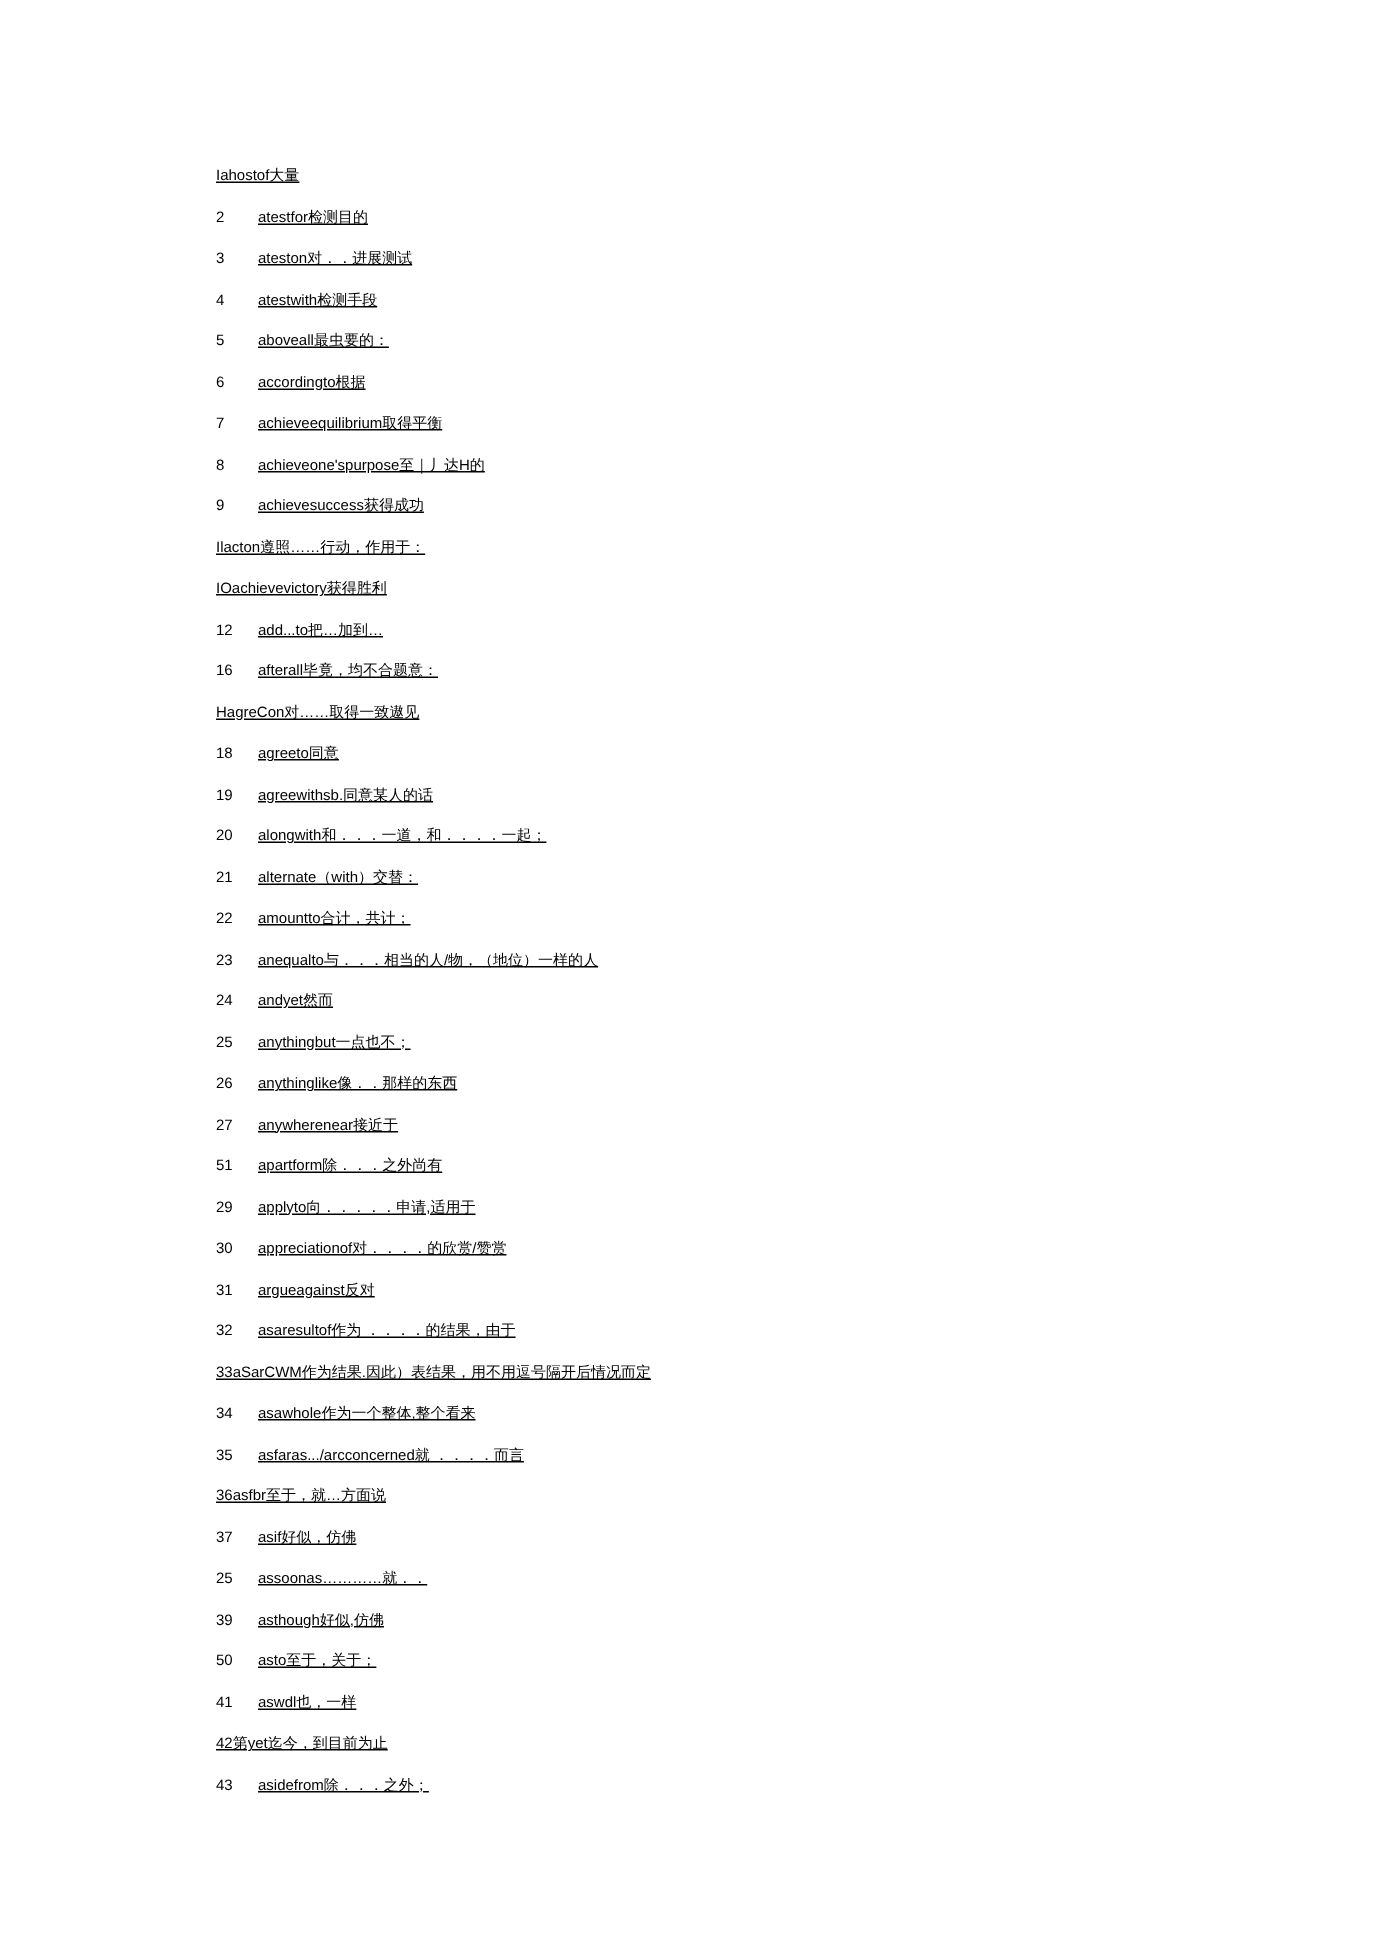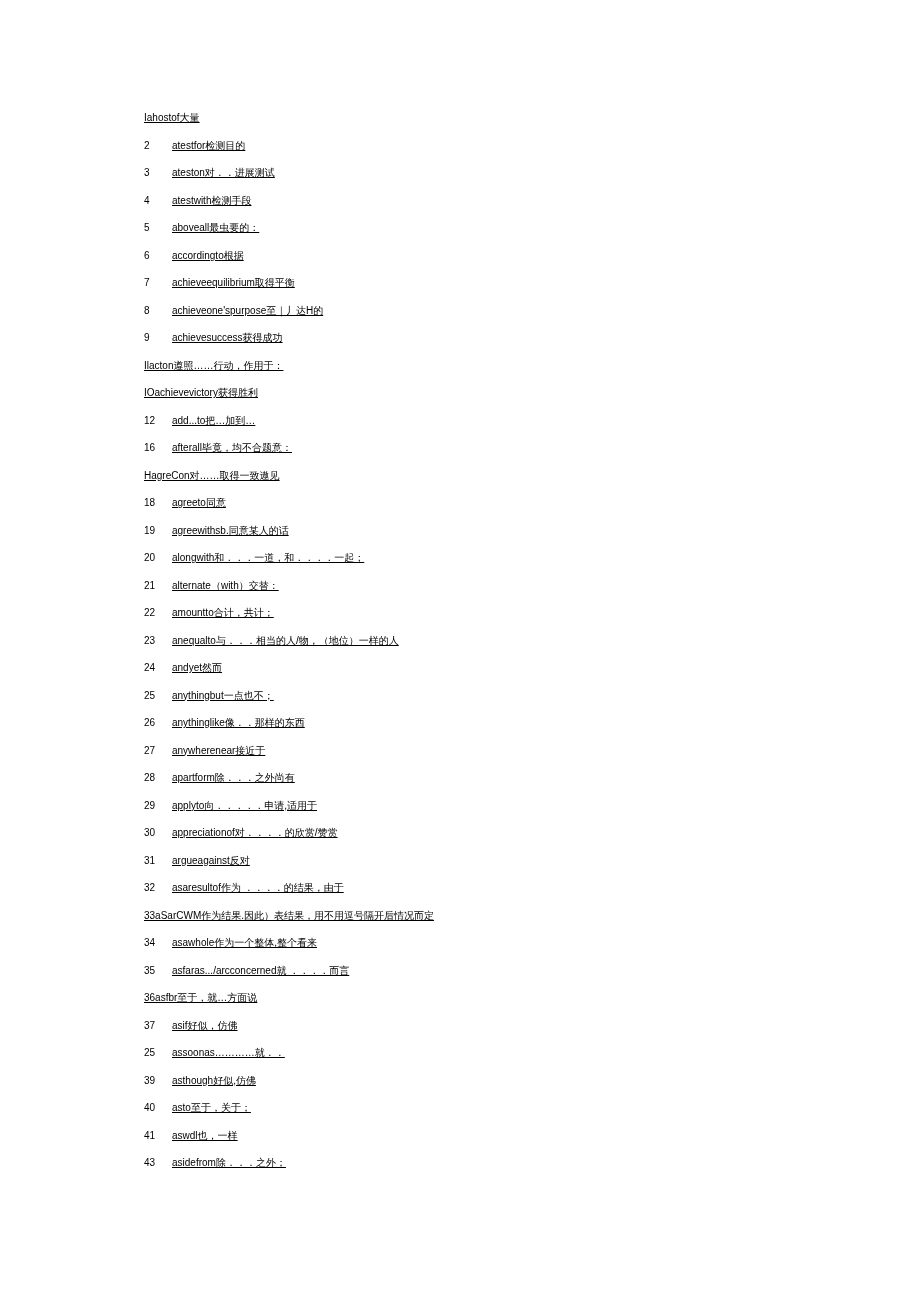--- a/index.html
+++ b/index.html
@@ -51,29 +51,30 @@
       <div class="line"><span class="num">18</span><span>agreeto同意</span></div>
       <div class="line"><span class="num">19</span><span>agreewithsb.同意某人的话</span></div>
       <div class="line"><span class="num">20</span><span>alongwith和．．．一道，和．．．．一起；</span></div>
       <div class="line"><span class="num">21</span><span>alternate（with）交替：</span></div>
       <div class="line"><span class="num">22</span><span>amountto合计，共计；</span></div>
       <div class="line"><span class="num">23</span><span>anequalto与．．．相当的人/物，（地位）一样的人</span></div>
       <div class="line"><span class="num">24</span><span>andyet然而</span></div>
       <div class="line"><span class="num">25</span><span>anythingbut一点也不；</span></div>
       <div class="line"><span class="num">26</span><span>anythinglike像．．那样的东西</span></div>
       <div class="line"><span class="num">27</span><span>anywherenear接近于</span></div>
-      <div class="line"><span class="num">28</span><span>apartform除．．．之外尚有</span></div>
+      <div class="line"><span class="num">51</span><span>apartform除．．．之外尚有</span></div>
       <div class="line"><span class="num">29</span><span>applyto向．．．．．申请,适用于</span></div>
       <div class="line"><span class="num">30</span><span>appreciationof对．．．．的欣赏/赞赏</span></div>
       <div class="line"><span class="num">31</span><span>argueagainst反对</span></div>
       <div class="line"><span class="num">32</span><span>asaresultof作为 ．．．．的结果，由于</span></div>
       <div class="line"><span>33aSarCWM作为结果.因此）表结果，用不用逗号隔开后情况而定</span></div>
       <div class="line"><span class="num">34</span><span>asawhole作为一个整体,整个看来</span></div>
       <div class="line"><span class="num">35</span><span>asfaras.../arcconcerned就 ．．．．而言</span></div>
       <div class="line"><span>36asfbr至于，就…方面说</span></div>
       <div class="line"><span class="num">37</span><span>asif好似，仿佛</span></div>
       <div class="line"><span class="num">25</span><span>assoonas…………就．．</span></div>
       <div class="line"><span class="num">39</span><span>asthough好似,仿佛</span></div>
-      <div class="line"><span class="num">40</span><span>asto至于，关于；</span></div>
+      <div class="line"><span class="num">50</span><span>asto至于，关于；</span></div>
       <div class="line"><span class="num">41</span><span>aswdl也，一样</span></div>
+      <div class="line"><span>42第yet迄今，到目前为止</span></div>
       <div class="line"><span class="num">43</span><span>asidefrom除．．．之外；</span></div>
     </div>
 </div>
 
 </body></html>

